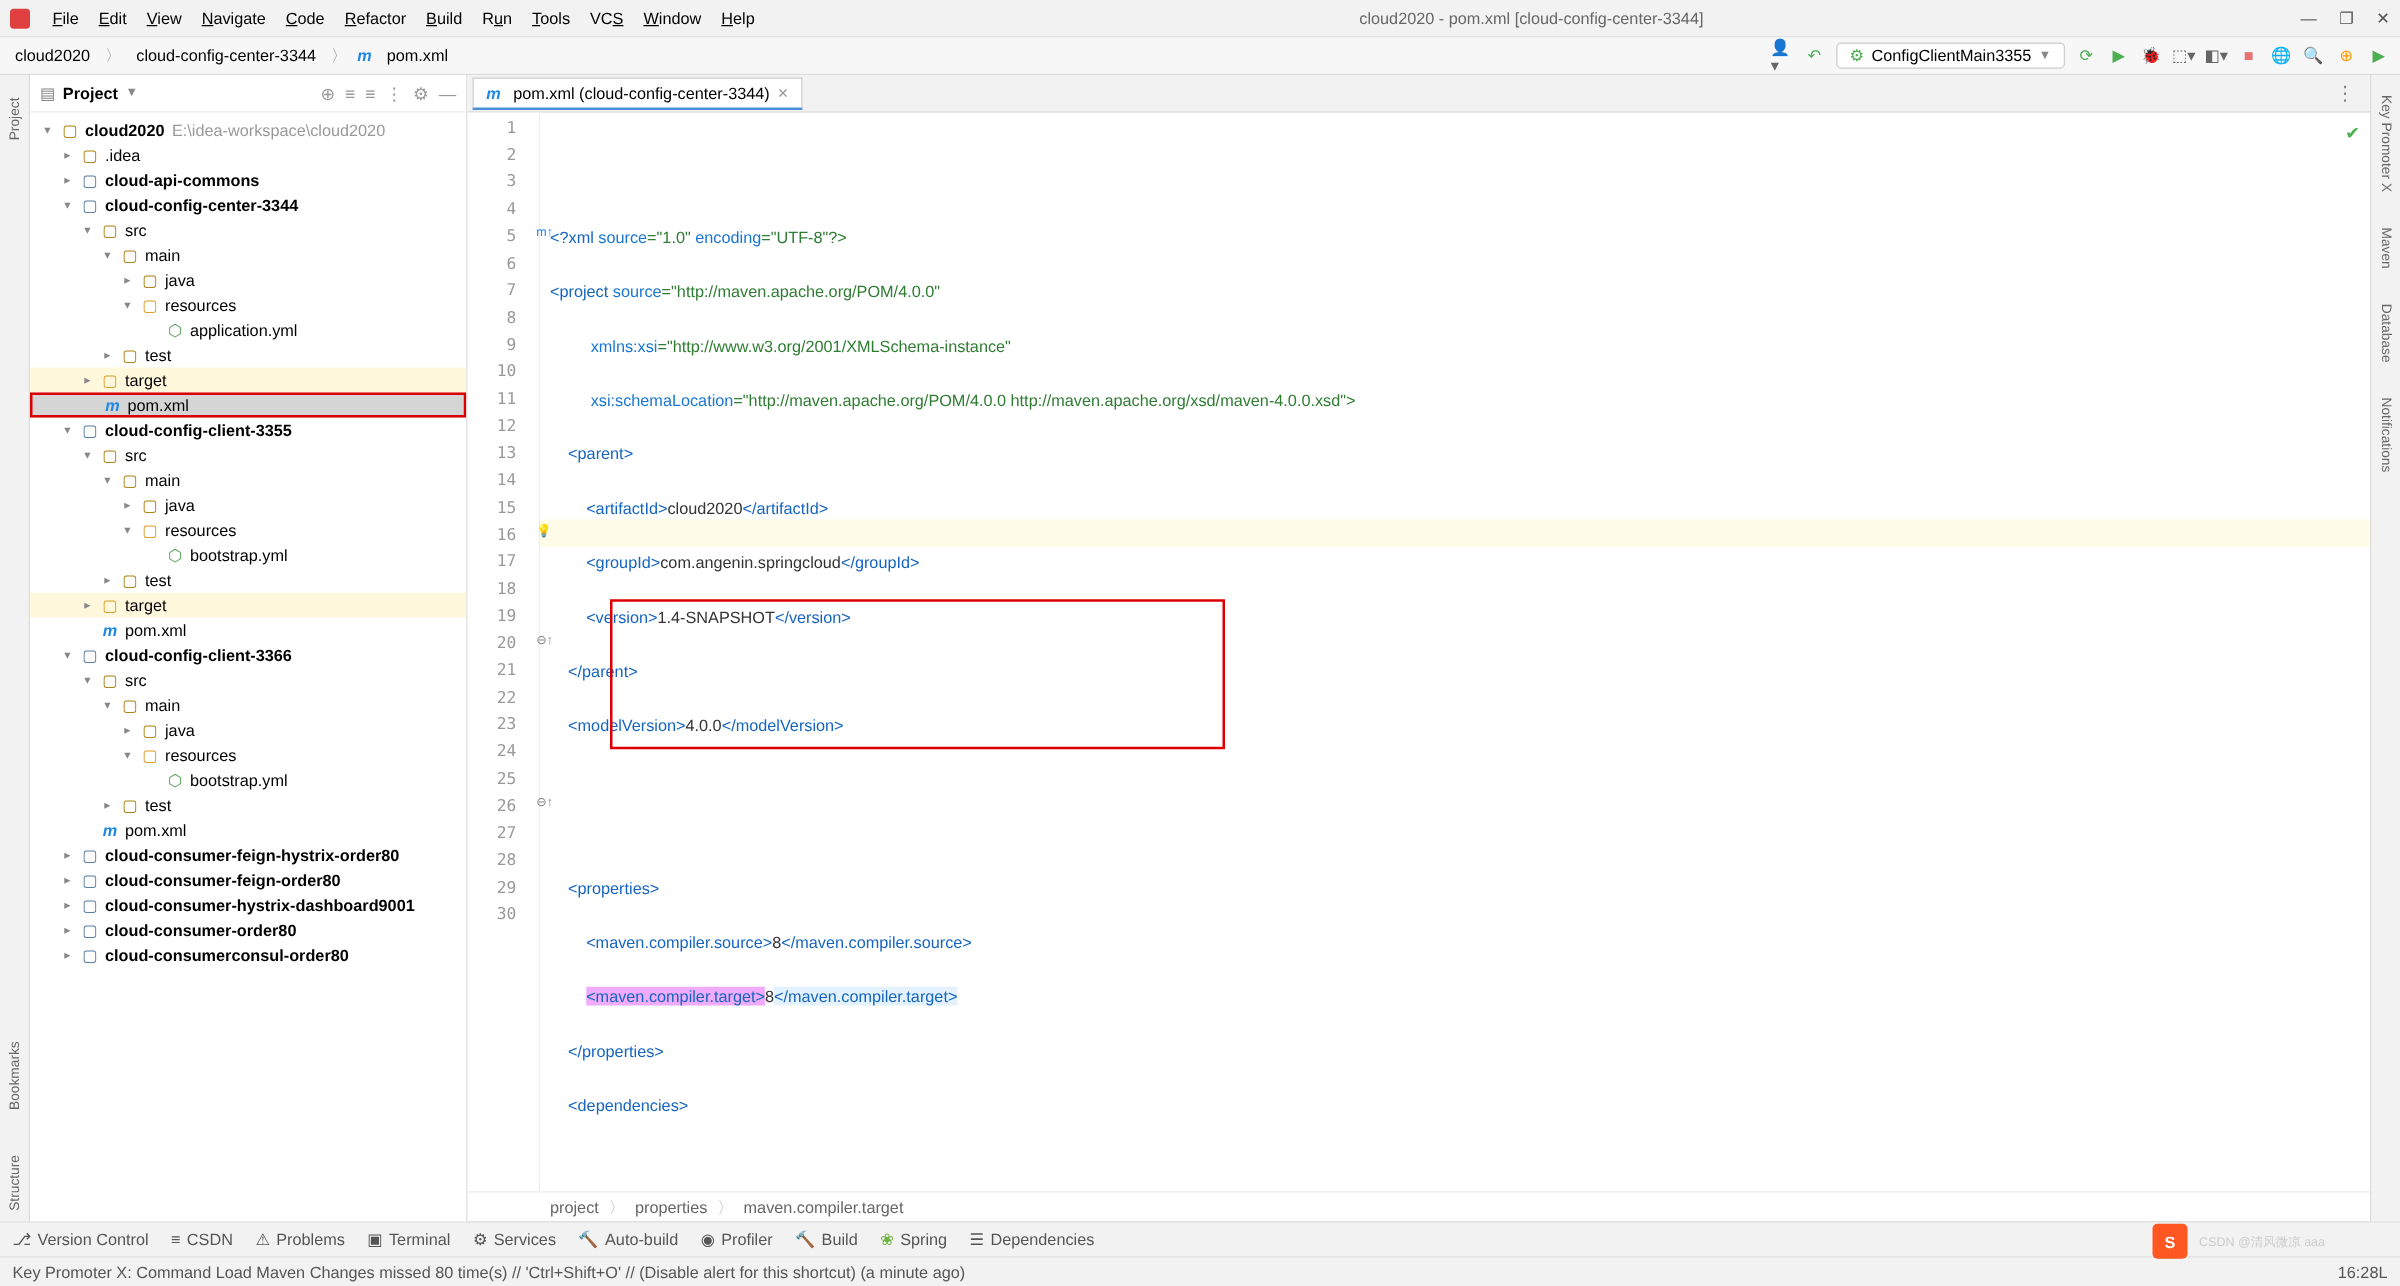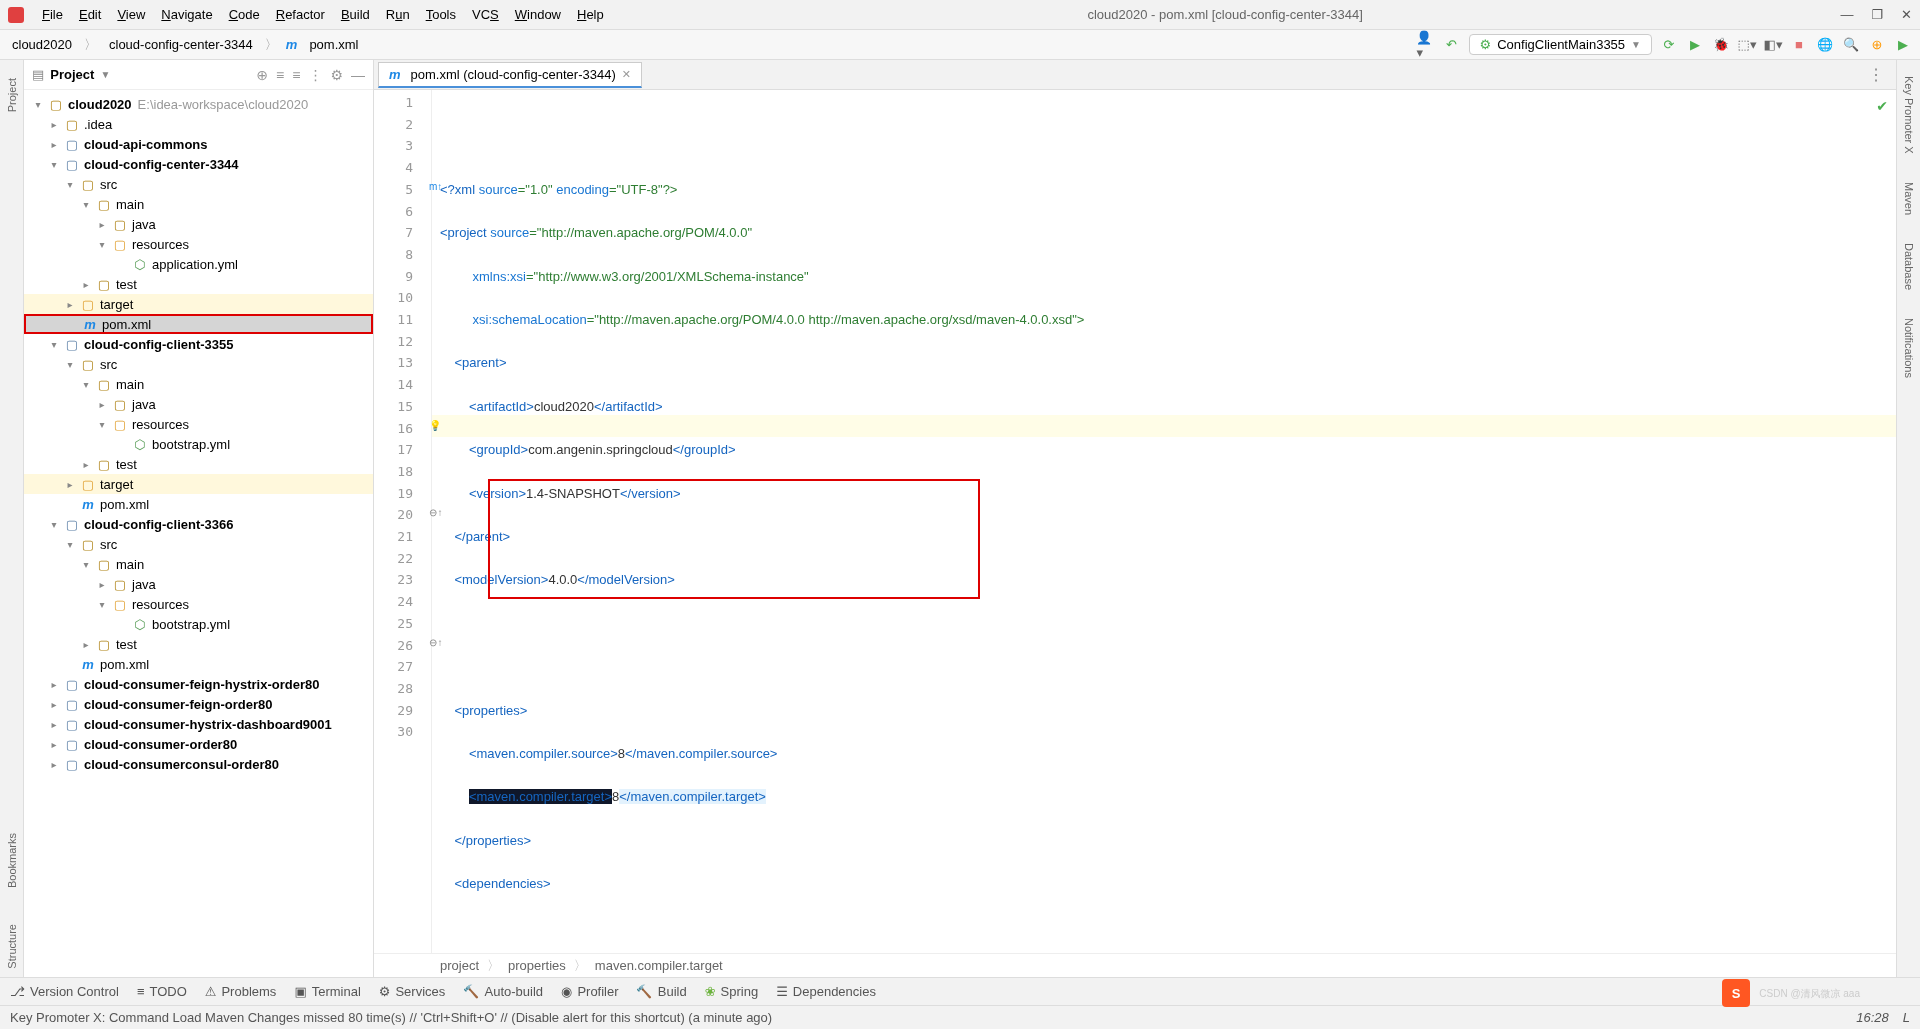--- a/index.html
+++ b/index.html
@@ -63,21 +63,21 @@
 .txt{color:#333;}
 .redbox{position:absolute;border:2px solid #d00;z-index:5;}
 .right-stripe{width:24px;background:#f2f2f2;border-left:1px solid #ddd;display:flex;flex-direction:column;align-items:center;padding-top:10px;gap:16px;}
 .right-stripe .vlabel{writing-mode:vertical-rl;color:#666;font-size:11px;padding:6px 0;}
 .crumb-bar{height:24px;display:flex;align-items:center;padding-left:66px;gap:8px;color:#666;font-size:12px;border-top:1px solid #eee;}
 .crumb-bar .sep{color:#bbb;}
 .bottom-toolbar{height:28px;background:#f2f2f2;border-top:1px solid #ddd;display:flex;align-items:center;padding:0 10px;gap:18px;}
 .bottom-toolbar .bitem{display:flex;align-items:center;gap:5px;color:#555;font-size:12px;}
 .status-bar{height:24px;background:#f2f2f2;border-top:1px solid #ddd;display:flex;align-items:center;padding:0 10px;font-size:12px;color:#555;}
 .status-bar .spacer{flex:1;}
-.status-bar .sicon{margin-left:14px;font-style:italic;}
+.status-bar .sicon{margin-left:0;}
 .watermark{position:absolute;right:60px;bottom:28px;color:#ccc;font-size:10px;pointer-events:none;}
 .checkmark{position:absolute;right:8px;top:6px;color:#4caf50;font-size:14px;}
 .sogou{position:absolute;right:170px;bottom:22px;width:28px;height:28px;background:#ff5722;border-radius:4px;color:#fff;display:flex;align-items:center;justify-content:center;font-weight:bold;}
 </style>
 </head>
 <body>
 
 <div class="titlebar">
   <div class="app-icon"></div>
   <div class="menus">
@@ -353,21 +353,21 @@
 <div class="codeline">    <span class="tag">&lt;parent&gt;</span></div>
 <div class="codeline">        <span class="tag">&lt;artifactId&gt;</span><span class="txt">cloud2020</span><span class="tag">&lt;/artifactId&gt;</span></div>
 <div class="codeline">        <span class="tag">&lt;groupId&gt;</span><span class="txt">com.angenin.springcloud</span><span class="tag">&lt;/groupId&gt;</span></div>
 <div class="codeline">        <span class="tag">&lt;version&gt;</span><span class="txt">1.4-SNAPSHOT</span><span class="tag">&lt;/version&gt;</span></div>
 <div class="codeline">    <span class="tag">&lt;/parent&gt;</span></div>
 <div class="codeline">    <span class="tag">&lt;modelVersion&gt;</span><span class="txt">4.0.0</span><span class="tag">&lt;/modelVersion&gt;</span></div>
 <div class="codeline"></div>
 <div class="codeline"></div>
 <div class="codeline">    <span class="tag">&lt;properties&gt;</span></div>
 <div class="codeline">        <span class="tag">&lt;maven.compiler.source&gt;</span><span class="txt">8</span><span class="tag">&lt;/maven.compiler.source&gt;</span></div>
-<div class="codeline">        <span class="tag" style="background:#0f172a;">&lt;maven.compiler.target&gt;</span><span class="txt">8</span><span class="tag" style="background:#e3f2fd;">&lt;/maven.compiler.target&gt;</span></div>
+<div class="codeline">        <span class="tag" style="background:#f0abfc;">&lt;maven.compiler.target&gt;</span><span class="txt">8</span><span class="tag" style="background:#e3f2fd;">&lt;/maven.compiler.target&gt;</span></div>
 <div class="codeline">    <span class="tag">&lt;/properties&gt;</span></div>
 <div class="codeline">    <span class="tag">&lt;dependencies&gt;</span></div>
 
 
 
 
 
 
 
 
@@ -394,21 +394,21 @@
   </div>
 </div>
 
 <div class="bottom-toolbar">
   <div class="bitem">
       <span>⎇</span>
       <span>Version Control</span>
     </div>
   <div class="bitem">
       <span>≡</span>
-      <span>TODO</span>
+      <span>CSDN</span>
     </div>
   <div class="bitem">
       <span>⚠</span>
       <span>Problems</span>
     </div>
   <div class="bitem">
       <span>▣</span>
       <span>Terminal</span>
     </div>
   <div class="bitem">

